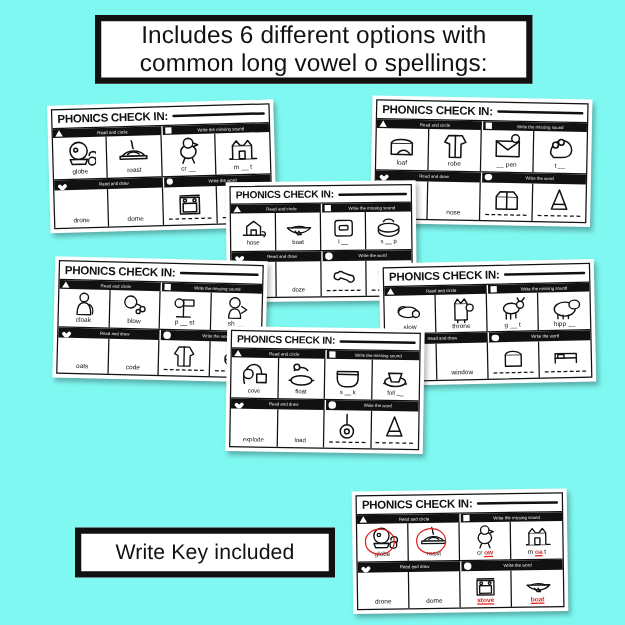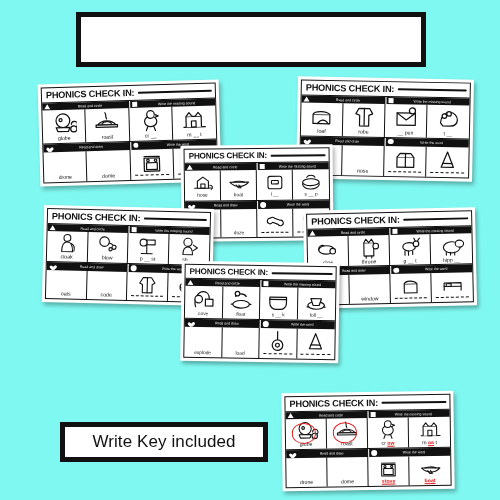--- a/index.html
+++ b/index.html
@@ -215,21 +215,22 @@
   .fs-band  { font-size: 3.5px; }
   .fs-word  { font-size: 5.2px; }
   #card-3 .fs-title, #card-6 .fs-title { font-size: 8.2px; }
   #card-3 .fs-word, #card-6 .fs-word { font-size: 4.8px; }
 </style>
 </head>
 <body>
 
 <div class="banner" id="header-banner">
   <div class="banner-text">
-    <br>
+    <span>Includes 6 different options with</span><br>
+    <span>common long vowel o spellings:</span>
   </div>
 </div>
 
 <div class="banner" id="answer-banner">
   <div class="banner-text">Write Key included</div>
 </div>
 
 <div id="cards-host">
     <div class="card" id="card-1">
       <div class="card-inner">

